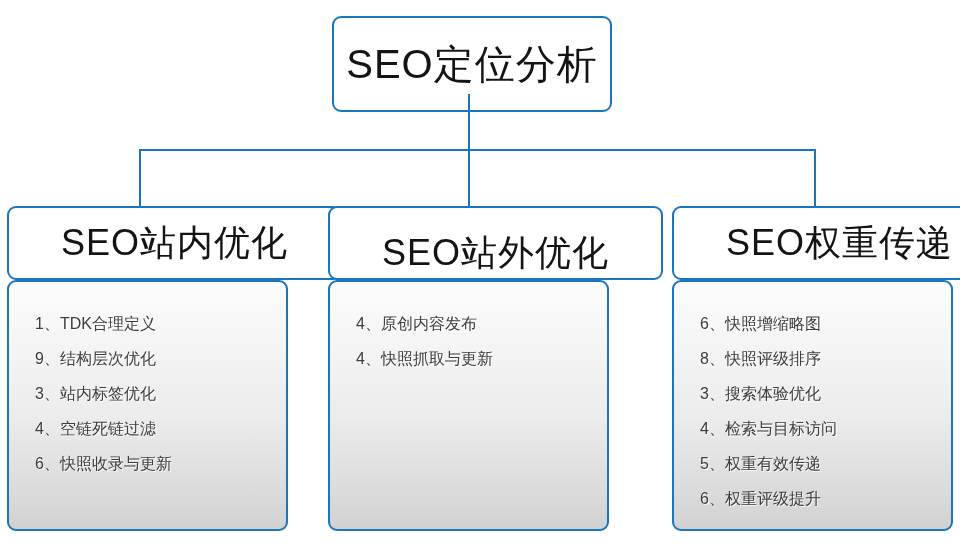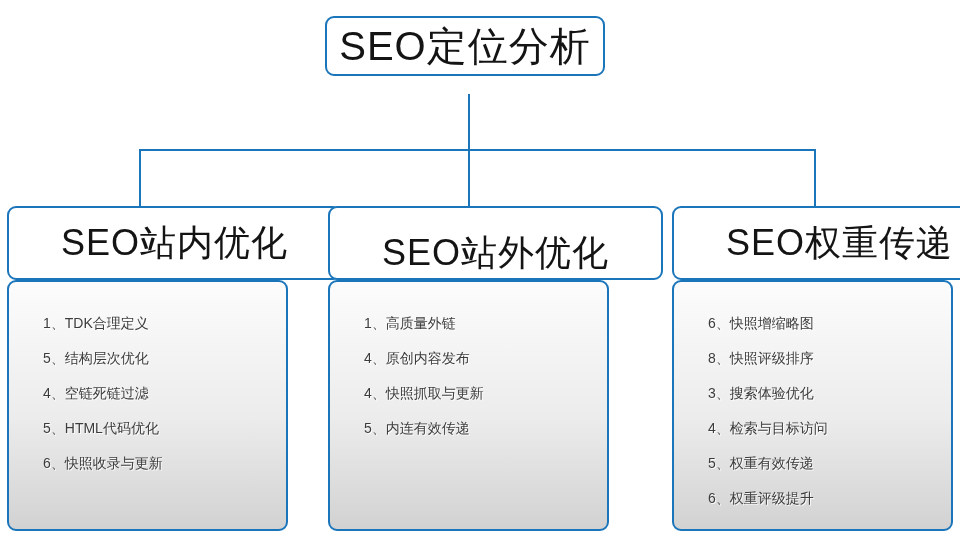--- a/index.html
+++ b/index.html
@@ -16,21 +16,21 @@
   .node{
     position:absolute;
     background:#fff;
     border:2px solid var(--accent);
     border-radius:9px;
     box-sizing:border-box;
     display:flex;align-items:center;justify-content:center;
     color:var(--text-dark);
   }
   .root-node{
-    left:325px;top:16px;width:280px;height:60px;
+    left:332px;top:16px;width:280px;height:96px;
     font-size:40px;letter-spacing:1px;
   }
   .branch-header{
     top:206px;width:335px;height:74px;
     font-size:36px;letter-spacing:1px;
   }
   .branch-panel{
     position:absolute;
     top:280px;width:281px;height:251px;
     border:2px solid var(--accent);
@@ -38,25 +38,24 @@
     box-sizing:border-box;
     background:linear-gradient(to bottom,var(--panel-top) 0%,#ececec 55%,var(--panel-bottom) 100%);
   }
   .col-left{left:7px;}
   .col-mid{left:328px;align-items:flex-end;}
   .col-right{left:672px;}
   .item-list{
     list-style:none;margin:0;padding:24px 6px 0 26px;
   }
   .item-list li{
-    font-size:14px;line-height:35px;
+    font-size:16px;line-height:35px;
     color:var(--list-text);
     text-shadow:1px 1px 0 rgba(255,255,255,0.85);
     white-space:nowrap;
-    margin-left:8px;
   }
   .connector{
     position:absolute;background:var(--accent);
   }
   .conn-stem{left:468px;top:94px;width:2px;height:56px;}
   .conn-hbar{left:139px;top:149px;width:677px;height:2px;}
   .conn-drop-left{left:139px;top:149px;width:2px;height:57px;}
   .conn-drop-mid{left:468px;top:149px;width:2px;height:57px;}
   .conn-drop-right{left:814px;top:149px;width:2px;height:57px;}
 </style>
@@ -72,36 +71,34 @@
 <div class="connector conn-drop-left"></div>
 <div class="connector conn-drop-mid"></div>
 <div class="connector conn-drop-right"></div>
 
 <div class="node branch-header col-left">
   <span>SEO站内优化</span>
 </div>
 <div class="branch-panel col-left">
   <ul class="item-list">
     <li>1、TDK合理定义</li>
-    <li>5、结构层次优化</li>
+    <li>9、结构层次优化</li>
+    <li>3、站内标签优化</li>
     <li>4、空链死链过滤</li>
-    <li>5、HTML代码优化</li>
     <li>6、快照收录与更新</li>
   </ul>
 </div>
 
 <div class="node branch-header col-mid">
   <span>SEO站外优化</span>
 </div>
 <div class="branch-panel col-mid">
   <ul class="item-list">
-    <li>1、高质量外链</li>
     <li>4、原创内容发布</li>
     <li>4、快照抓取与更新</li>
-    <li>5、内连有效传递</li>
   </ul>
 </div>
 
 <div class="node branch-header col-right">
   <span>SEO权重传递</span>
 </div>
 <div class="branch-panel col-right">
   <ul class="item-list">
     <li>6、快照增缩略图</li>
     <li>8、快照评级排序</li>

